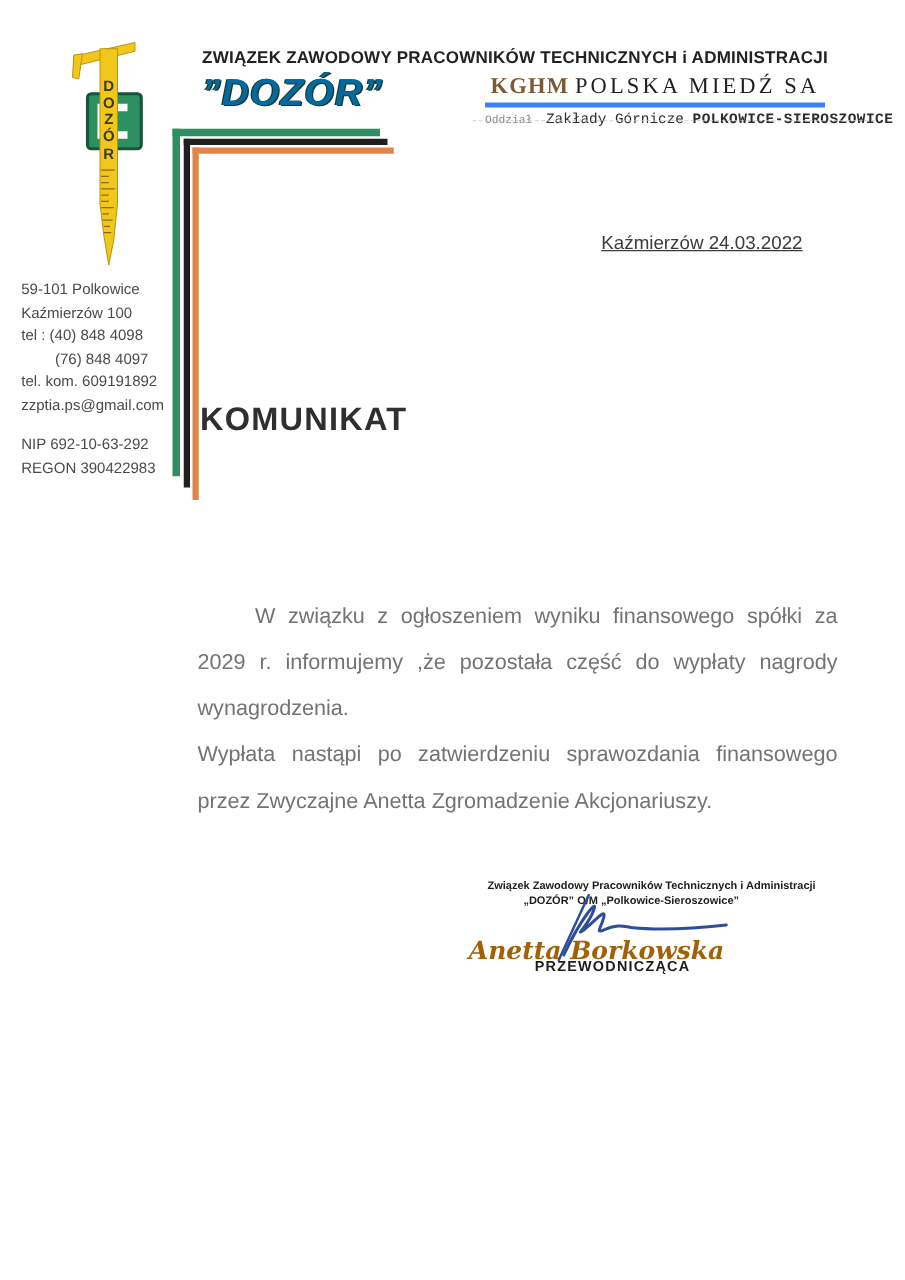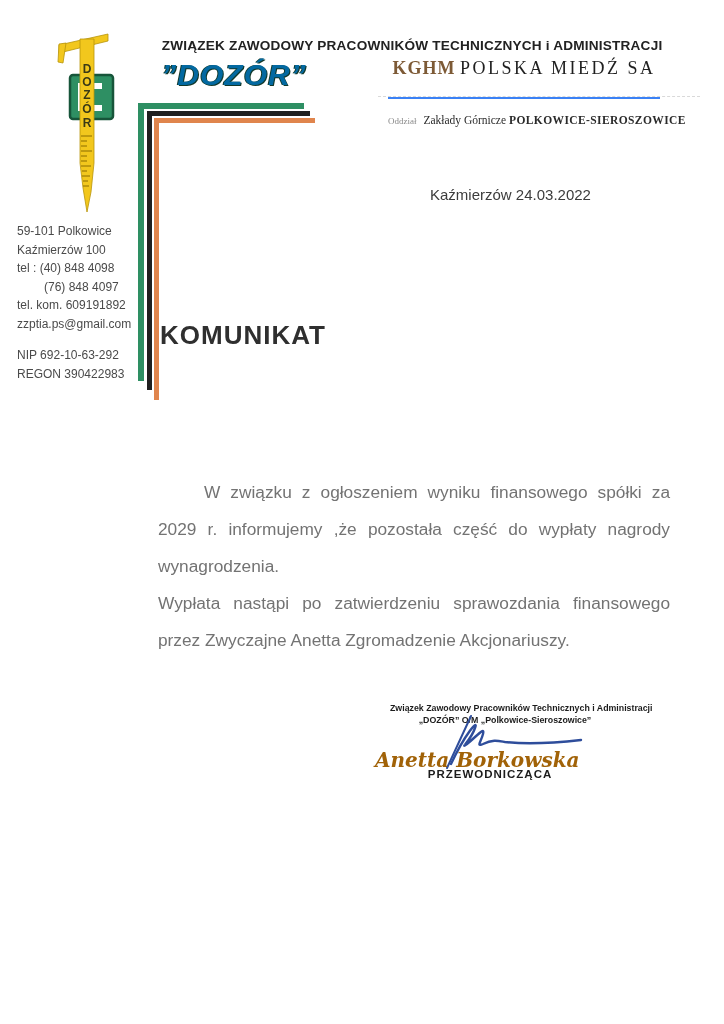--- a/index.html
+++ b/index.html
@@ -14,40 +14,40 @@
   }
   .dozor-word{
     position:absolute;left:158px;top:58px;width:152px;text-align:center;
     font-size:30px;font-weight:bold;font-style:italic;color:#0369a1;
     letter-spacing:1px;text-shadow:1px 1px 0 #12382a, -1px 0 0 #12382a;
     font-family:"Liberation Sans",sans-serif;
   }
   .kghm-block{position:absolute;left:388px;top:58px;width:272px;text-align:center;}
   .kghm-line{
     font-family:"Liberation Serif",serif;font-size:18px;color:#1f1f1f;
-    border-bottom:2px solid #3b82f6;padding-bottom:18px;white-space:nowrap;
+    border-bottom:4px solid #3b82f6;padding-bottom:3px;white-space:nowrap;
   }
   .kghm-brand{font-weight:bold;color:#7d5a36;letter-spacing:1px;}
   .kghm-rest{letter-spacing:2.5px;}
   .branch-line{
-    margin-top:15px;font-family:Liberation Serif, serif;font-size:11.5px;color:#2b2b2b;white-space:nowrap;
+    margin-top:3px;font-family:Liberation Mono, monospace;font-size:11.5px;color:#2b2b2b;white-space:nowrap;
   }
   .branch-prefix{font-size:9px;color:#8a8a8a;margin-right:4px;}
   .branch-bold{font-weight:bold;letter-spacing:.4px;}
   .scan-dots{position:absolute;left:378px;top:96px;width:322px;border-top:1px dashed #c9c9c9;opacity:.7;}
   
   .corner{position:absolute;background:transparent;}
   .corner.green {left:138px;top:103px;width:160px;height:272px;border-top:6px solid #2e8f63;border-left:6px solid #2e8f63;}
   .corner.black {left:147px;top:111px;width:158px;height:274px;border-top:5px solid #1f1f1f;border-left:5px solid #1f1f1f;}
   .corner.orange{left:154px;top:118px;width:156px;height:277px;border-top:5px solid #e0854d;border-left:5px solid #e0854d;}
   
   .logo-svg{position:absolute;left:50px;top:28px;}
   
-  .date-line{position:absolute;left:430px;top:186px;width:212px;text-align:left;
-    font-size:15px;color:#3c3c3c;}
+  .date-line{position:absolute;left:430px;top:186px;width:212px;text-align:right;
+    font-size:15px;color:#3c3c3c;text-decoration:underline;}
   
   .sidebar{position:absolute;left:17px;top:222px;width:130px;font-size:12px;color:#4a4a4a;}
   .sidebar .line{line-height:18.5px;white-space:nowrap;}
   .sidebar .indent{padding-left:27px;}
   .sidebar .gap-top{margin-top:13px;}
   
   .doc-title{position:absolute;left:160px;top:320px;width:500px;text-align:left;
     font-size:26px;font-weight:bold;letter-spacing:1px;color:#2f2f2f;}
   
   .body-text{position:absolute;left:158px;top:474px;width:512px;

